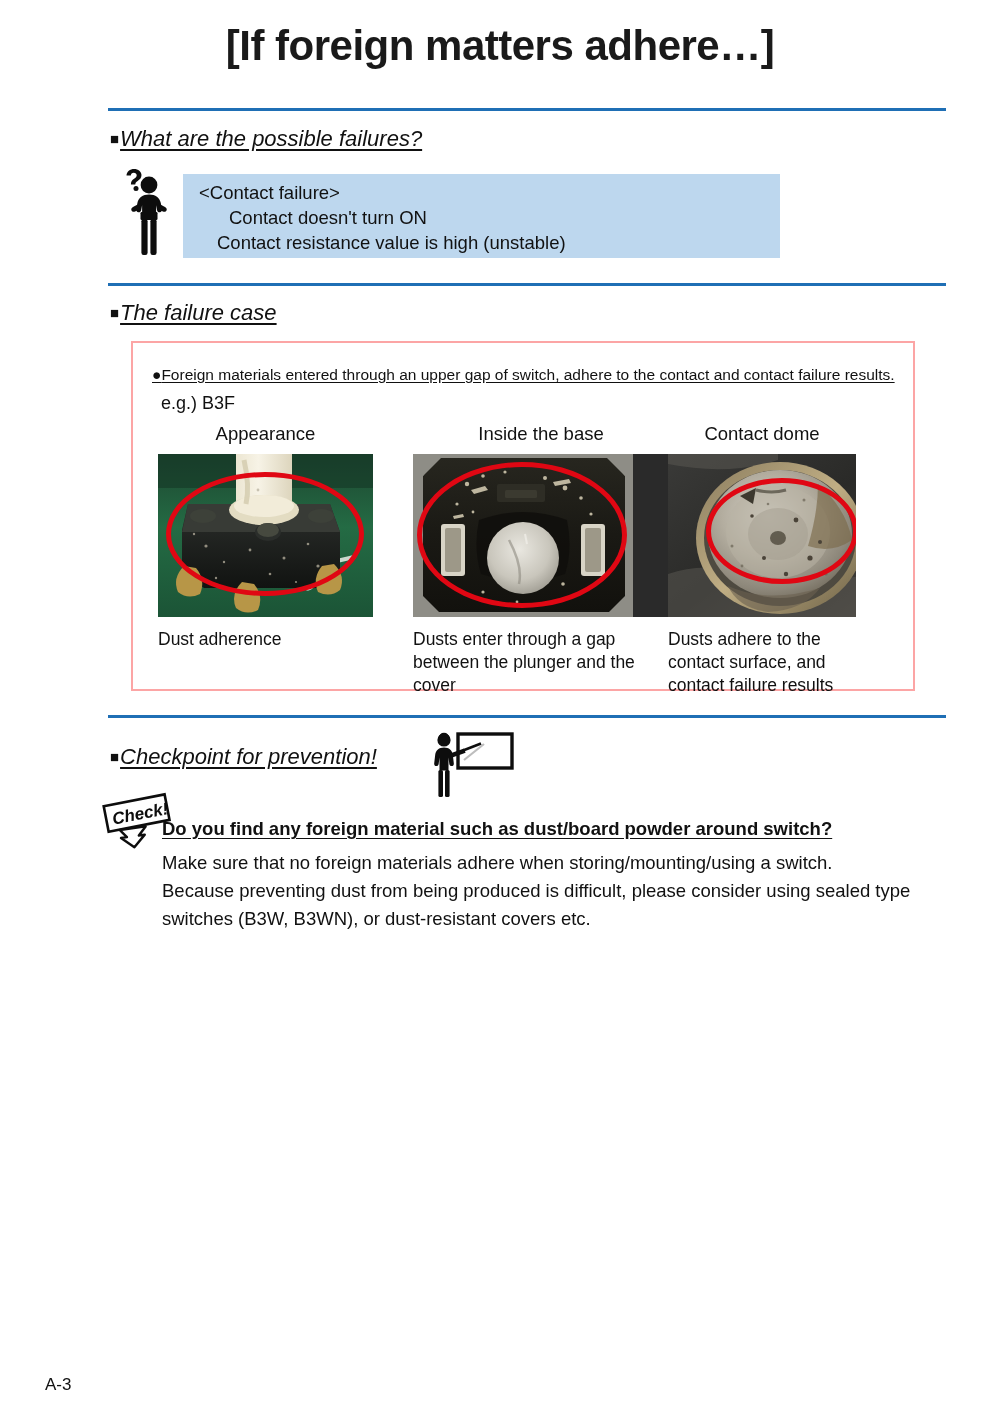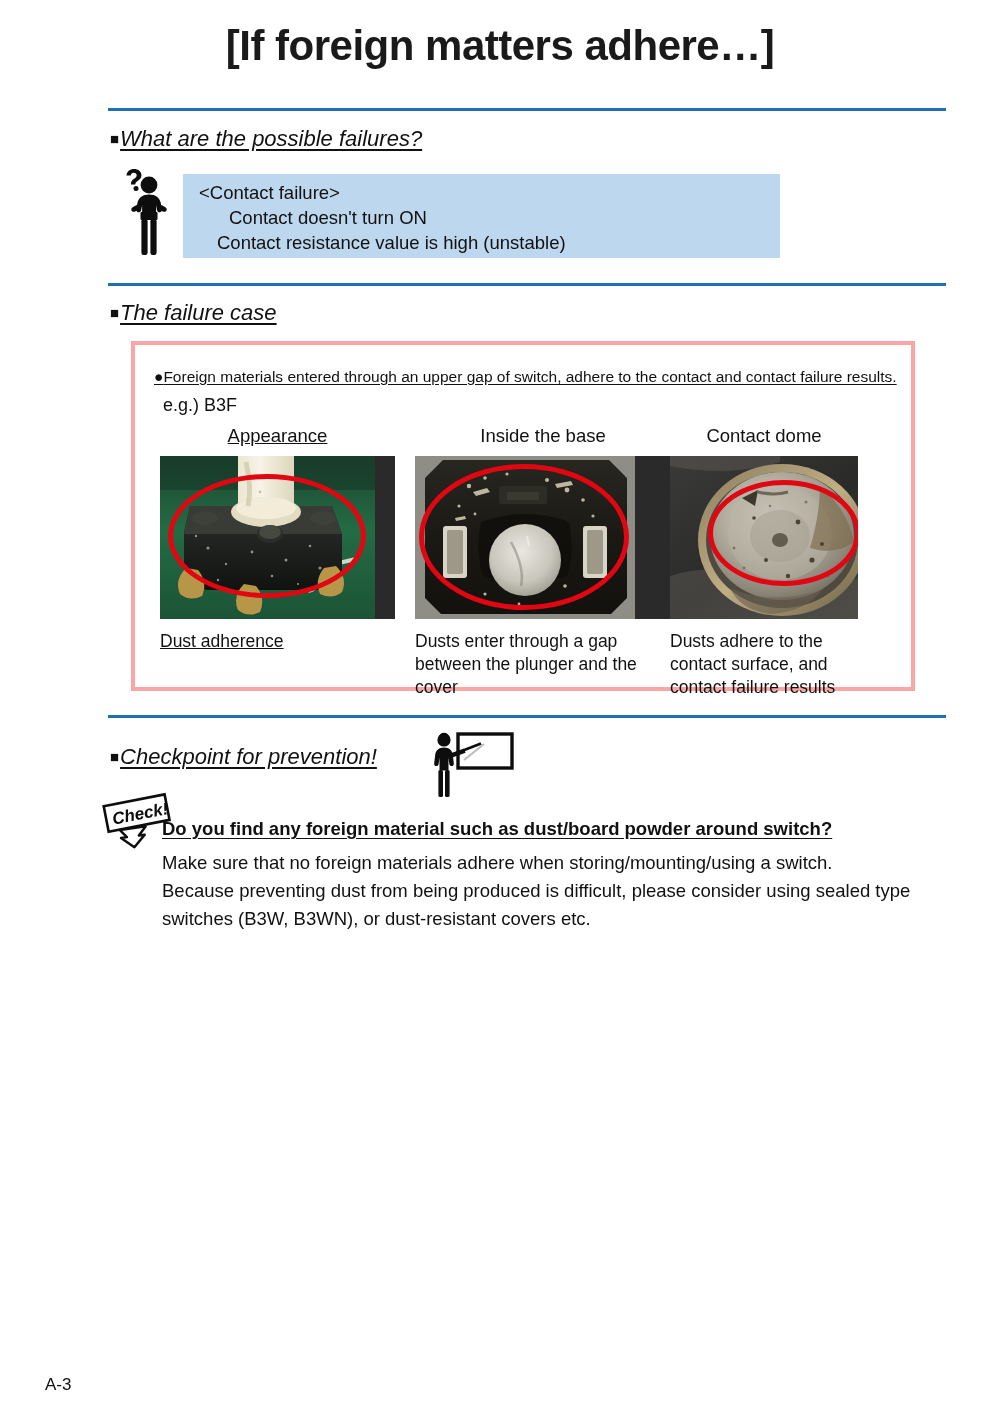--- a/index.html
+++ b/index.html
@@ -91,42 +91,42 @@
   .cl-1 { left: 26px; top: 33px; margin-left: 20px; }
   .cl-2 { left: 34px; top: 58px; }
 
   
   .case-box {
     position: absolute;
     left: 131px;
     top: 341px;
     width: 784px;
     height: 350px;
-    border: 4px solid #fca5a5;
+    border: 2px solid #fca5a5;
     box-sizing: border-box;
   }
   .case-bullet {
     position: absolute;
     left: 19px;
     top: 23px;
     font-size: 15.5px;
     white-space: nowrap;
     text-decoration: underline;
     text-underline-offset: 2px;
   }
   .case-eg {
     position: absolute;
     left: 28px;
     top: 50px;
     font-size: 18px;
   }
 
   
   .photo-col { position: absolute; top: 80px; }
-  .col-1 { left: 25px;  width: 235px; text-decoration: underline; }
+  .col-1 { left: 25px;  width: 215px; }
   .col-2 { left: 280px; width: 256px; }
   .col-3 { left: 535px; width: 188px; }
 
   .photo-label {
     text-align: center;
     font-size: 18.5px;
     color: #111111;
     margin-bottom: 9px;
     white-space: nowrap;
   }

